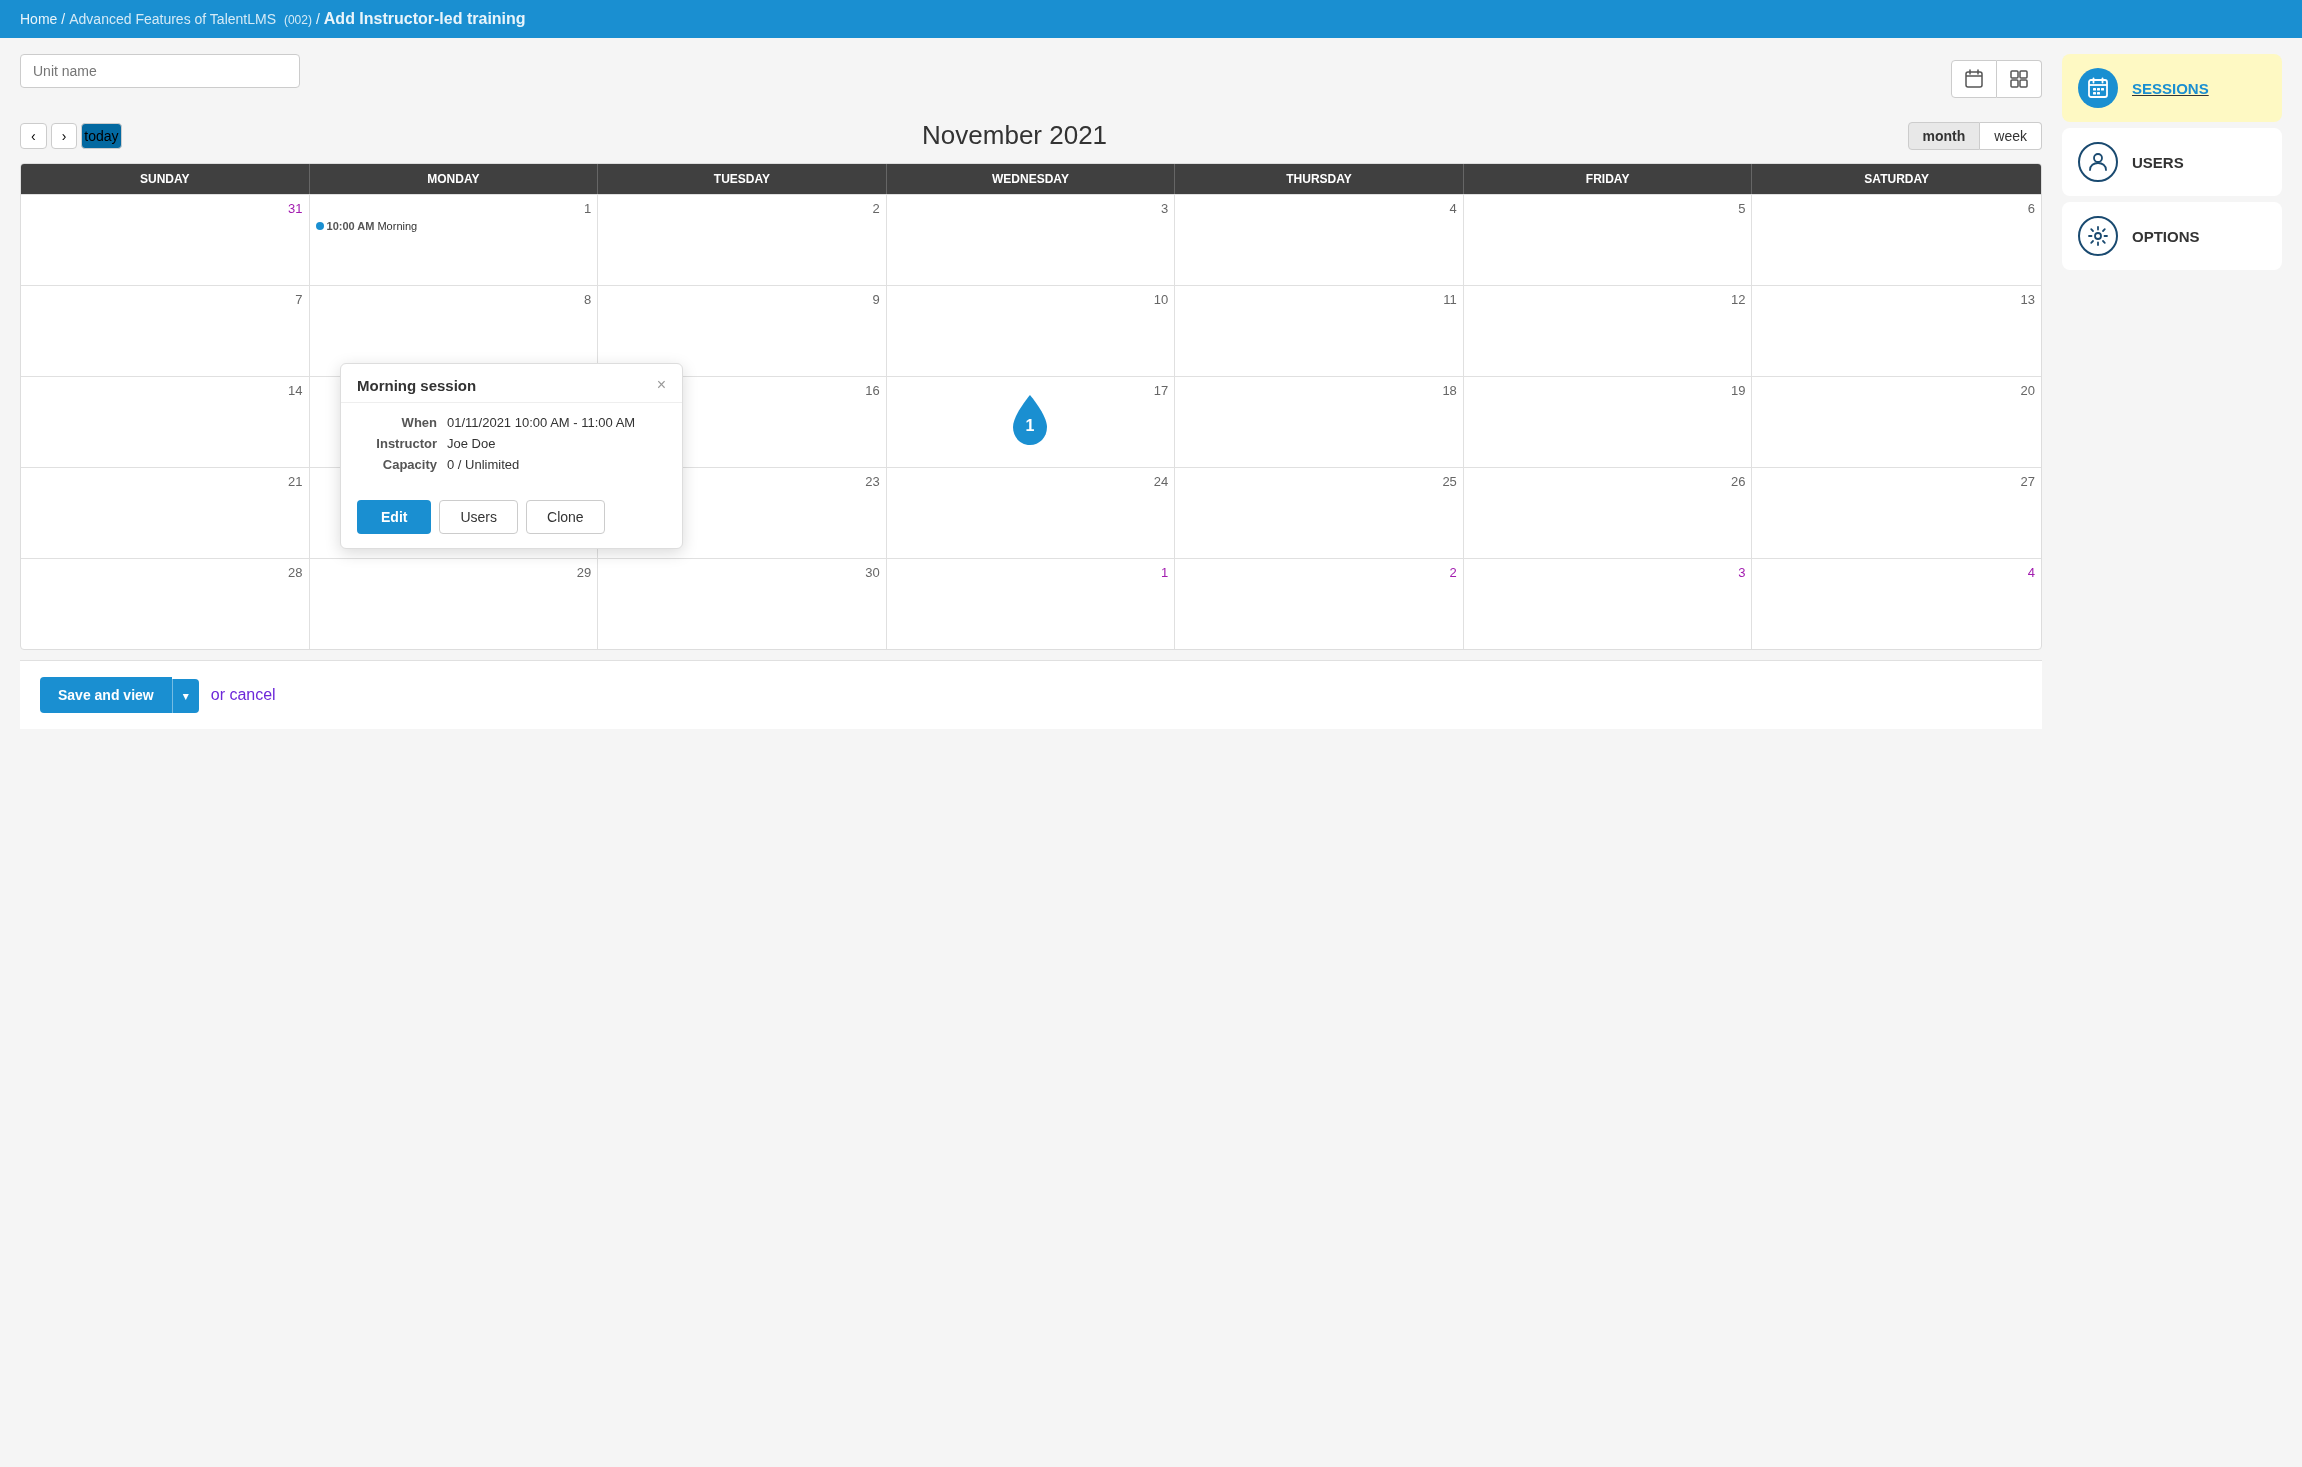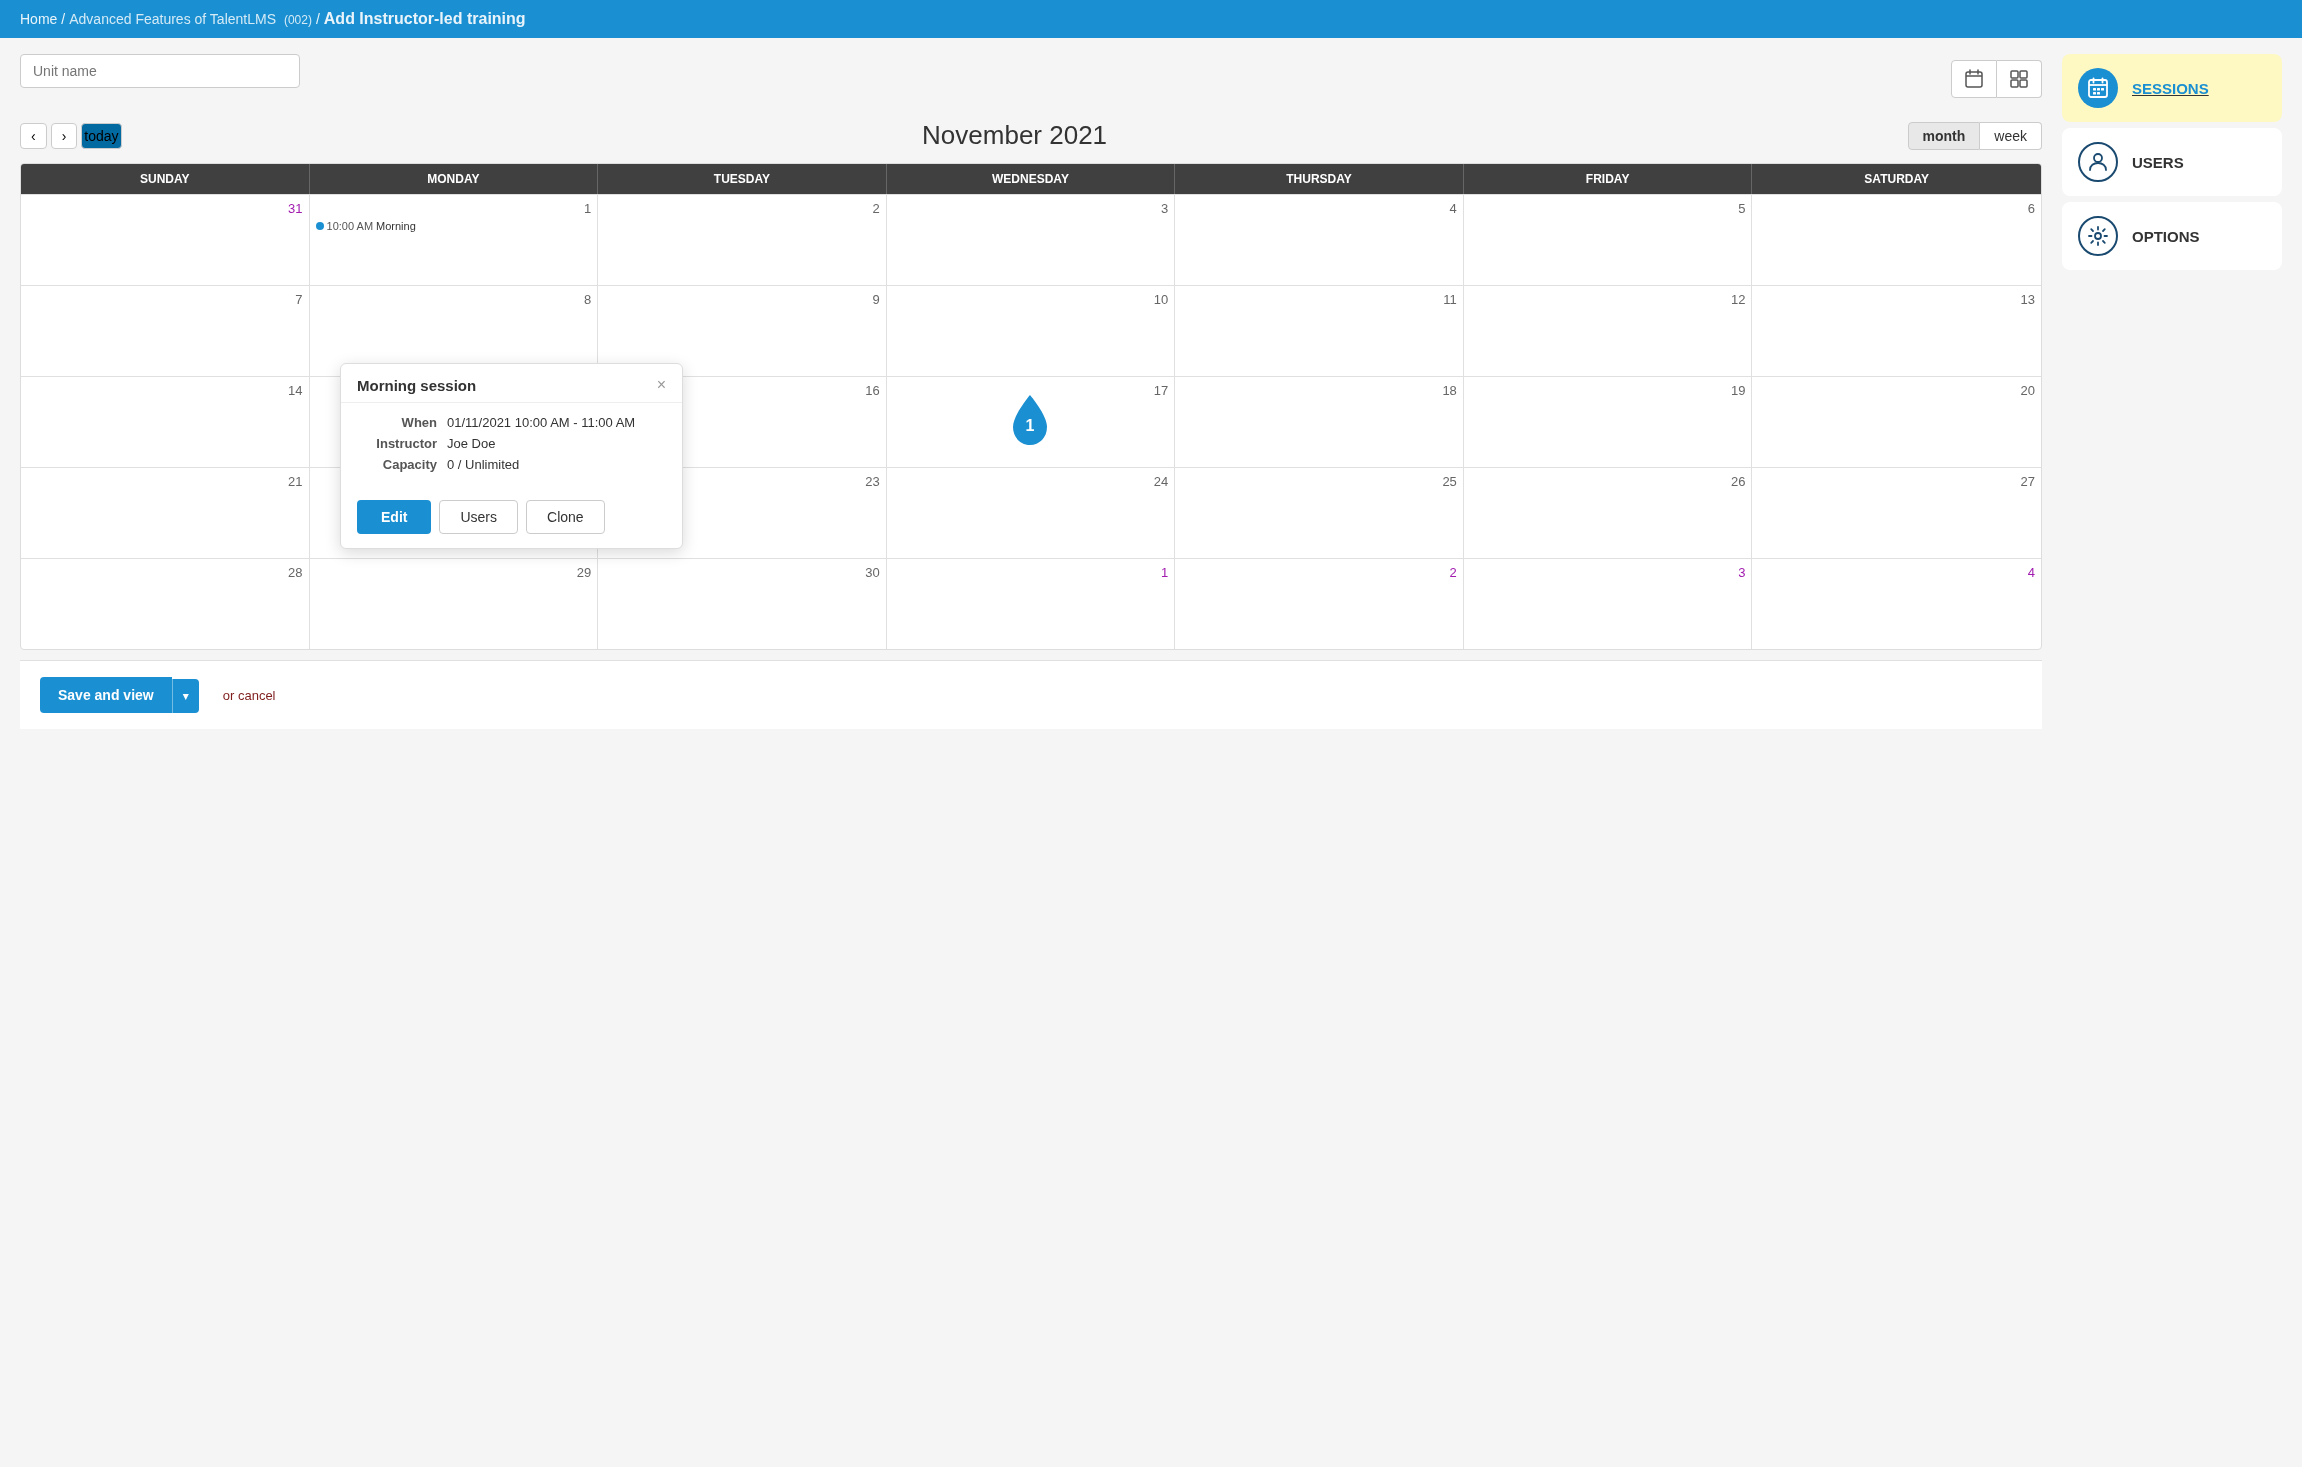--- a/index.html
+++ b/index.html
@@ -92,21 +92,21 @@
     .event-item {
       background: transparent;
       font-size: 11px;
       color: #333;
       display: flex;
       align-items: center;
       gap: 3px;
       cursor: pointer;
     }
     .event-dot { width: 8px; height: 8px; background: #1a8fd1; border-radius: 50%; flex-shrink: 0; }
-    .event-time { font-weight: 400; color: #555; }
+    .event-time { font-weight: 700; color: #555; }
     .session-popup {
       position: absolute;
       top: 200px;
       left: 320px;
       background: white;
       border: 1px solid #ddd;
       border-radius: 6px;
       box-shadow: 0 4px 16px rgba(0,0,0,0.15);
       width: 343px;
       z-index: 100;
@@ -207,21 +207,21 @@
     .save-view-arrow {
       background: #1a8fd1;
       color: white;
       border: none;
       border-left: 1px solid rgba(255,255,255,0.4);
       border-radius: 0 4px 4px 0;
       padding: 10px 10px;
       cursor: pointer;
       font-size: 12px;
     }
-    .cancel-link { color: #7f1d1d; font-size: 13px; cursor: pointer; text-decoration: none; margin-left: 12px; }
+    .cancel-link { color: #6d28d9; font-size: 16px; cursor: pointer; text-decoration: none; }
 
     
     .top-input-row {
       display: flex;
       justify-content: space-between;
       align-items: center;
       margin-bottom: 16px;
     }
     .top-right-toggles { display: flex; gap: 0; }
     .top-view-btn {

